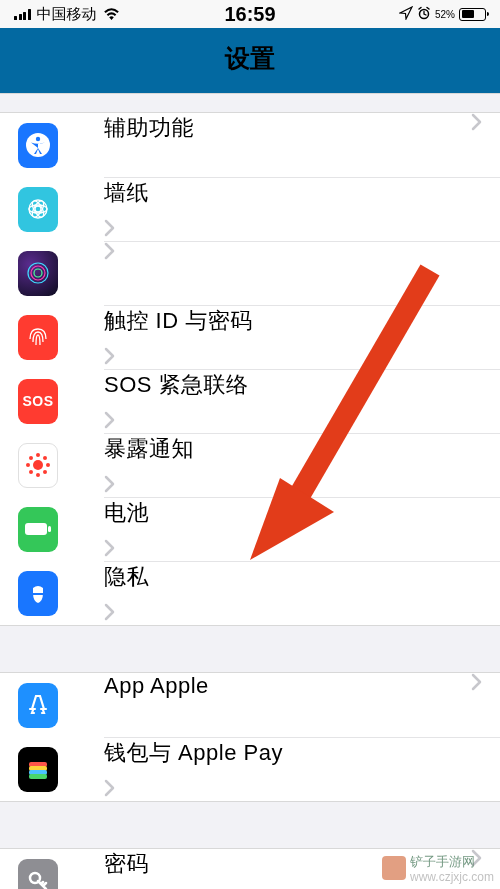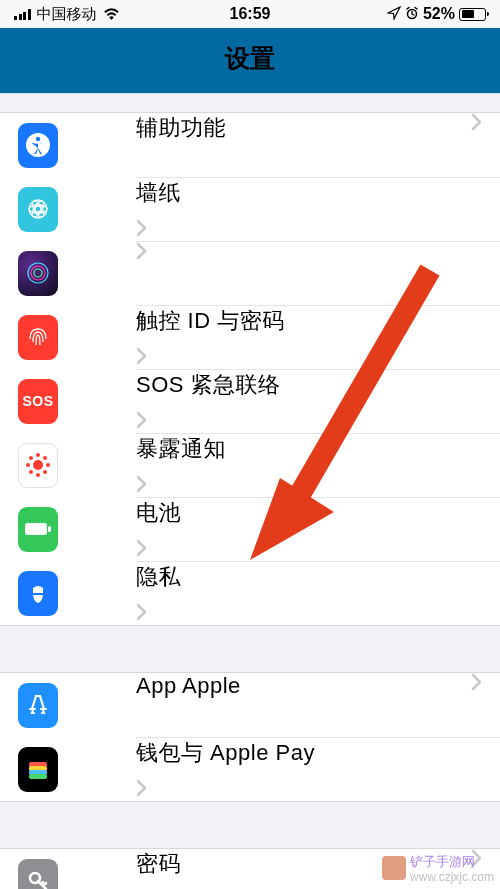--- a/index.html
+++ b/index.html
@@ -25,22 +25,22 @@
 .status-left { display: flex; align-items: center; gap: 6px; }
 .status-right { display: flex; align-items: center; gap: 4px; }
 .signal-bars { display: flex; align-items: flex-end; gap: 1.5px; height: 12px; }
 .signal-bars span { width: 3px; background: #000; border-radius: 0.5px; }
 .signal-bars span:nth-child(1){height:4px}
 .signal-bars span:nth-child(2){height:6px}
 .signal-bars span:nth-child(3){height:8px}
 .signal-bars span:nth-child(4){height:11px}
 .wifi-icon svg { display: block; }
 .carrier { font-size: 15px; font-weight: 400; }
-.time { font-size: 16px; font-weight: 700; position: absolute; left: 50%; transform: translateX(-50%); }
-.battery-pct { font-size: 16px; font-weight: 700; }
+.time { font-size: 20px; font-weight: 700; position: absolute; left: 50%; transform: translateX(-50%); }
+.battery-pct { font-size: 10px; font-weight: 400; }
 .battery-icon { width: 27px; height: 13px; border: 1.5px solid #000; border-radius: 3px; position: relative; }
 .battery-icon::after { content:""; position:absolute; right:-4px; top:3.5px; width:2.5px; height:4px; background:#000; border-radius:0 2px 2px 0; }
 .battery-fill { position:absolute; left:1.5px; top:1.5px; bottom:1.5px; width: 50%; background:#000; border-radius:1px; }
 .nav-header {
   background: #0369a1;
   text-align: center;
   padding: 14px 0 18px 0;
   border-bottom: 1px solid #d8d8d8;
 }
 .nav-title { font-size: 25px; font-weight: 600; color: #000; }
@@ -64,21 +64,21 @@
   display: flex;
   align-items: flex-start;
   min-height: 64px;
   padding-right: 18px;
   margin-left: 44px;
 }
 .icon-box {
   width: 40px;
   height: 45px;
   border-radius: 9px;
-  margin-right: 34px;
+  margin-right: 2px;
   flex-shrink: 0;
   display: flex;
   align-items: center;
   justify-content: center;
   color: #fff;
   font-weight: 700;
 }
 .label { flex: 1; font-size: 22px; color: #000; letter-spacing: 0.5px; }
 .chevron { color: #c7c7cc; flex-shrink: 0; }
 .ic-accessibility { background:#1976ff; }
@@ -101,21 +101,21 @@
   right: 6px;
   bottom: 6px;
   display: flex;
   align-items: center;
   gap: 4px;
   opacity: 0.6;
 }
 .watermark-logo {
   width: 24px; height: 24px; background:#d06030; border-radius:4px;
 }
-.watermark-text { font-size: 13px; color: #6d28d9; }
+.watermark-text { font-size: 13px; color: #14532d; }
 .watermark-sub { font-size: 12px; color: #999; display:block; line-height:1; }
 </style>
 </head>
 <body>
 
 <div class="status-bar">
   <div class="status-left">
     <div class="signal-bars">
         <span></span>
         <span></span>

